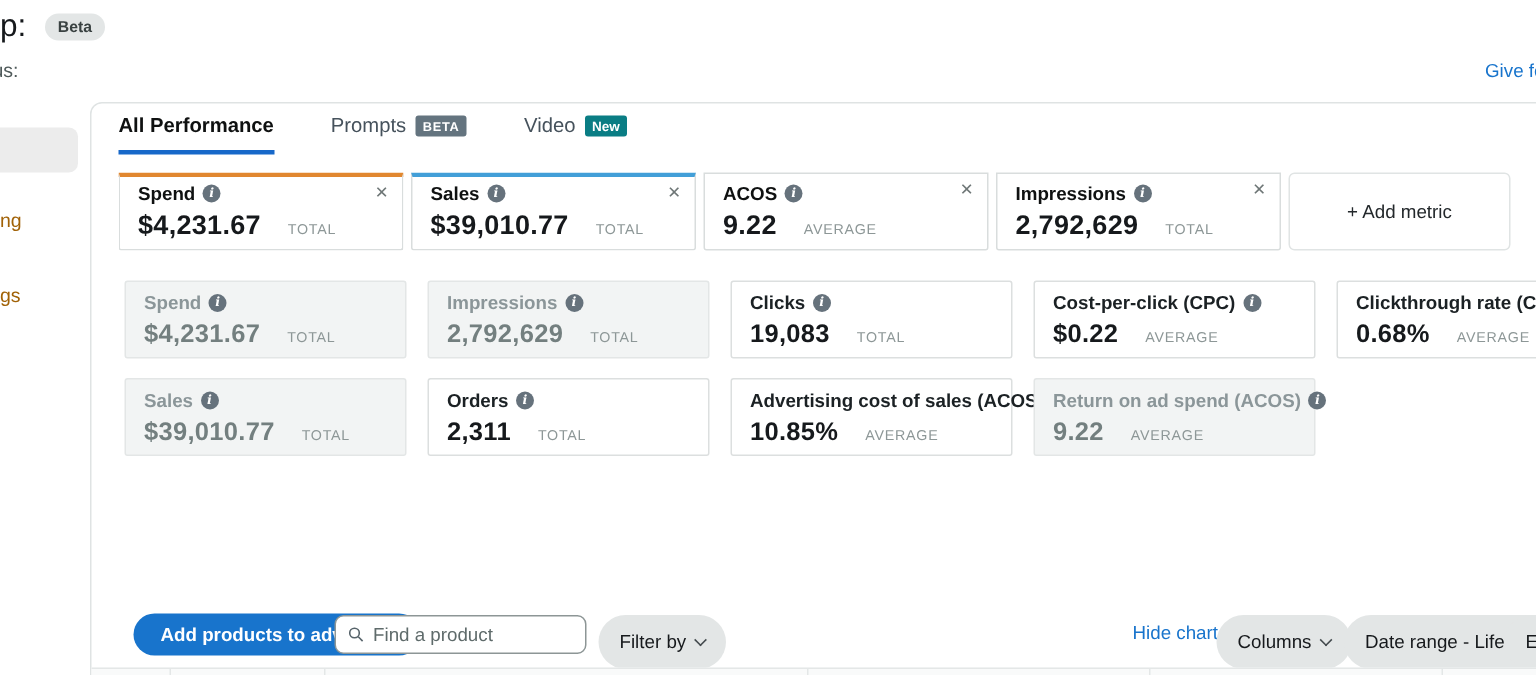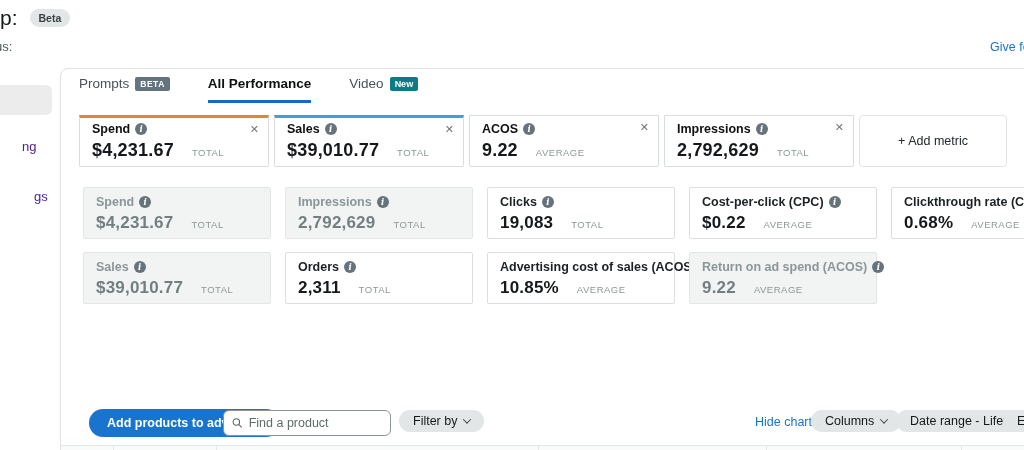--- a/index.html
+++ b/index.html
@@ -19,23 +19,23 @@
   .status-row { position:absolute; left:-5px; top:39px; display:flex; align-items:center; gap:7px; font-size:13px; white-space:nowrap; }
   .status-frag { color:#4f5a5a; }
   .status-hl { background:#fbf1a0; color:#2e2e14; padding:3px 7px; border-radius:3px; font-size:13px; }
 
   .feedback-link { position:absolute; left:990px; top:40px; width:40px; overflow:hidden;
     color:#1874cc; font-size:12.5px; white-space:nowrap; cursor:pointer; }
 
   
   .side-sel { position:absolute; left:0; top:85px; width:52px; height:30px; background:#ececec;
     border-radius:0 6px 6px 0; cursor:pointer; }
-  .side-frag { position:absolute; color:#4c1d95; font-size:13px; cursor:pointer;margin-left:22px; }
+  .side-frag { position:absolute; color:#a16207; font-size:13px; cursor:pointer; }
   .side-frag.f0 { left:0; top:139px; }
-  .side-frag.f1 { left:12px; top:189px; }
+  .side-frag.f1 { left:0; top:189px; }
 
   
   .panel { position:absolute; left:60px; top:68px; width:1005px; height:400px;
     background:#fff; border:1px solid #dfe3e3; border-radius:8px 0 0 0; }
 
   
   .tabs { position:absolute; left:18px; top:7px; display:flex; gap:38px; align-items:flex-start; }
   .tab { font-size:13.5px; color:#46525c; padding-bottom:9px; cursor:pointer; display:flex; align-items:center; gap:6px; white-space:nowrap; }
   .tab.active { color:#0f1111; font-weight:700; border-bottom:3px solid #1768c9; }
   .badge-beta { background:#64747f; color:#fff; font-size:8.5px; font-weight:700; letter-spacing:.5px;
@@ -73,21 +73,21 @@
   
   .toolbar { position:absolute; left:0; top:340px; width:100%; height:30px; }
   .btn-primary { position:absolute; left:28px; top:0; height:28px; border:none; border-radius:100px;
     background:#1874cc; color:#fff; font-size:12.5px; font-weight:700; padding:0 18px; cursor:pointer;
     font-family:"Liberation Sans", sans-serif; }
   .search-box { position:absolute; left:162px; top:1px; width:168px; height:26px; border:1px solid #8d9696;
     border-radius:6px; background:#fff; display:flex; align-items:center; padding:0 8px; gap:6px; }
   .search-box input { border:none; outline:none; width:100%; font-size:12.5px; color:#0f1111;
     font-family:"Liberation Sans", sans-serif; background:transparent; }
   .search-box input::placeholder { color:#5f6b6b; }
-  .pill { height:22px; border-radius:100px; background:#e3e6e6; color:#16191c; font-size:12.5px;
+  .pill { height:36px; border-radius:100px; background:#e3e6e6; color:#16191c; font-size:12.5px;
     display:inline-flex; align-items:center; gap:7px; padding:0 14px; cursor:pointer; white-space:nowrap; border:none;
     font-family:"Liberation Sans", sans-serif; }
   .pill-filter { position:absolute; left:338px; top:1px; }
   .link-hide { position:absolute; left:694px; top:6px; color:#1874cc; font-size:12.5px; cursor:pointer; white-space:nowrap; }
   .pill-columns { position:absolute; left:750px; top:1px; }
   .pill-date { position:absolute; left:835px; top:1px; }
   .pill-export { position:absolute; left:942px; top:1px; width:90px; }
   .chev { width:6px; height:6px; border-right:1.5px solid #42494d; border-bottom:1.5px solid #42494d;
     transform:rotate(45deg) translate(-1px,-1px); display:inline-block; }
 
@@ -110,26 +110,26 @@
 
 <span class="feedback-link">Give fe</span>
 
 <div class="side-sel"></div>
 <span class="side-frag f0">ng</span>
 <span class="side-frag f1">gs</span>
 
 <div class="panel">
 
   <div class="tabs">
+    <div class="tab active">
+      <span>All Performance</span>
+    </div>
     <div class="tab">
       <span>Prompts</span>
       <span class="badge-beta">BETA</span>
-    </div>
-    <div class="tab active">
-      <span>All Performance</span>
     </div>
     <div class="tab">
       <span>Video</span>
       <span class="badge-new">New</span>
     </div>
   </div>
 
   <div class="cards">
     <div class="mcard" style="border-top: 3px solid rgb(225, 135, 47); padding-top: 4px;">
       <div class="hd">

